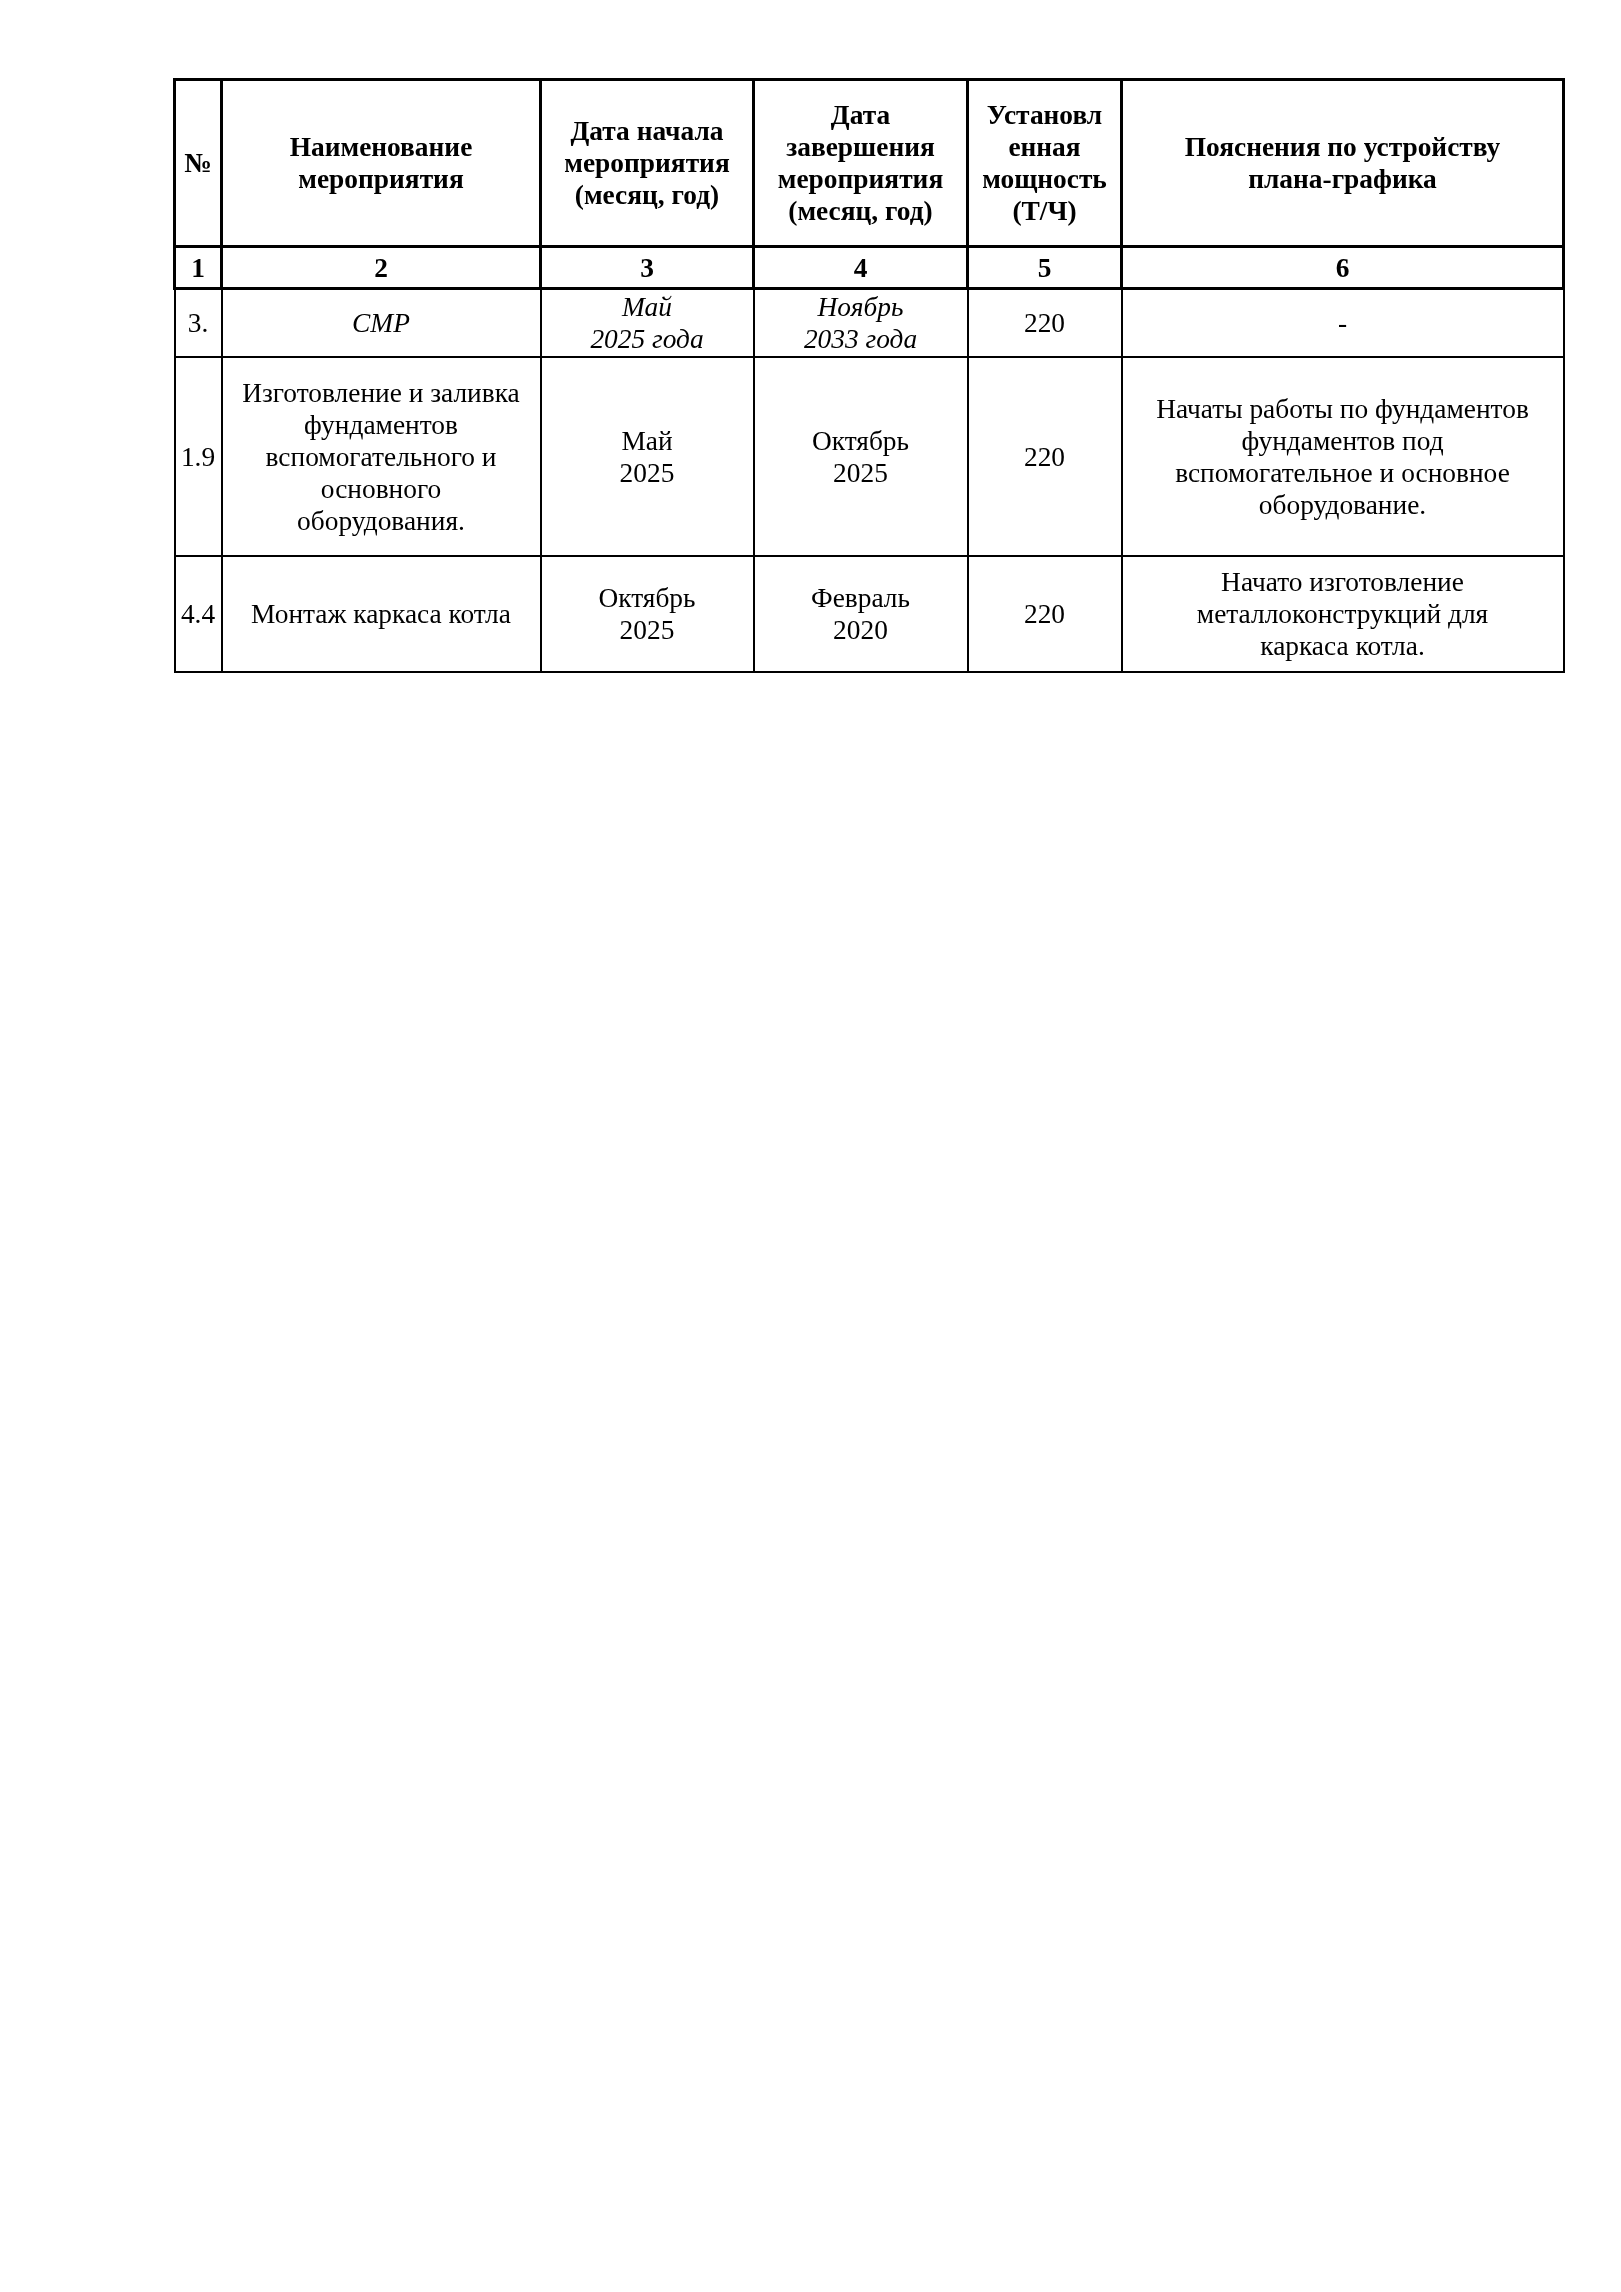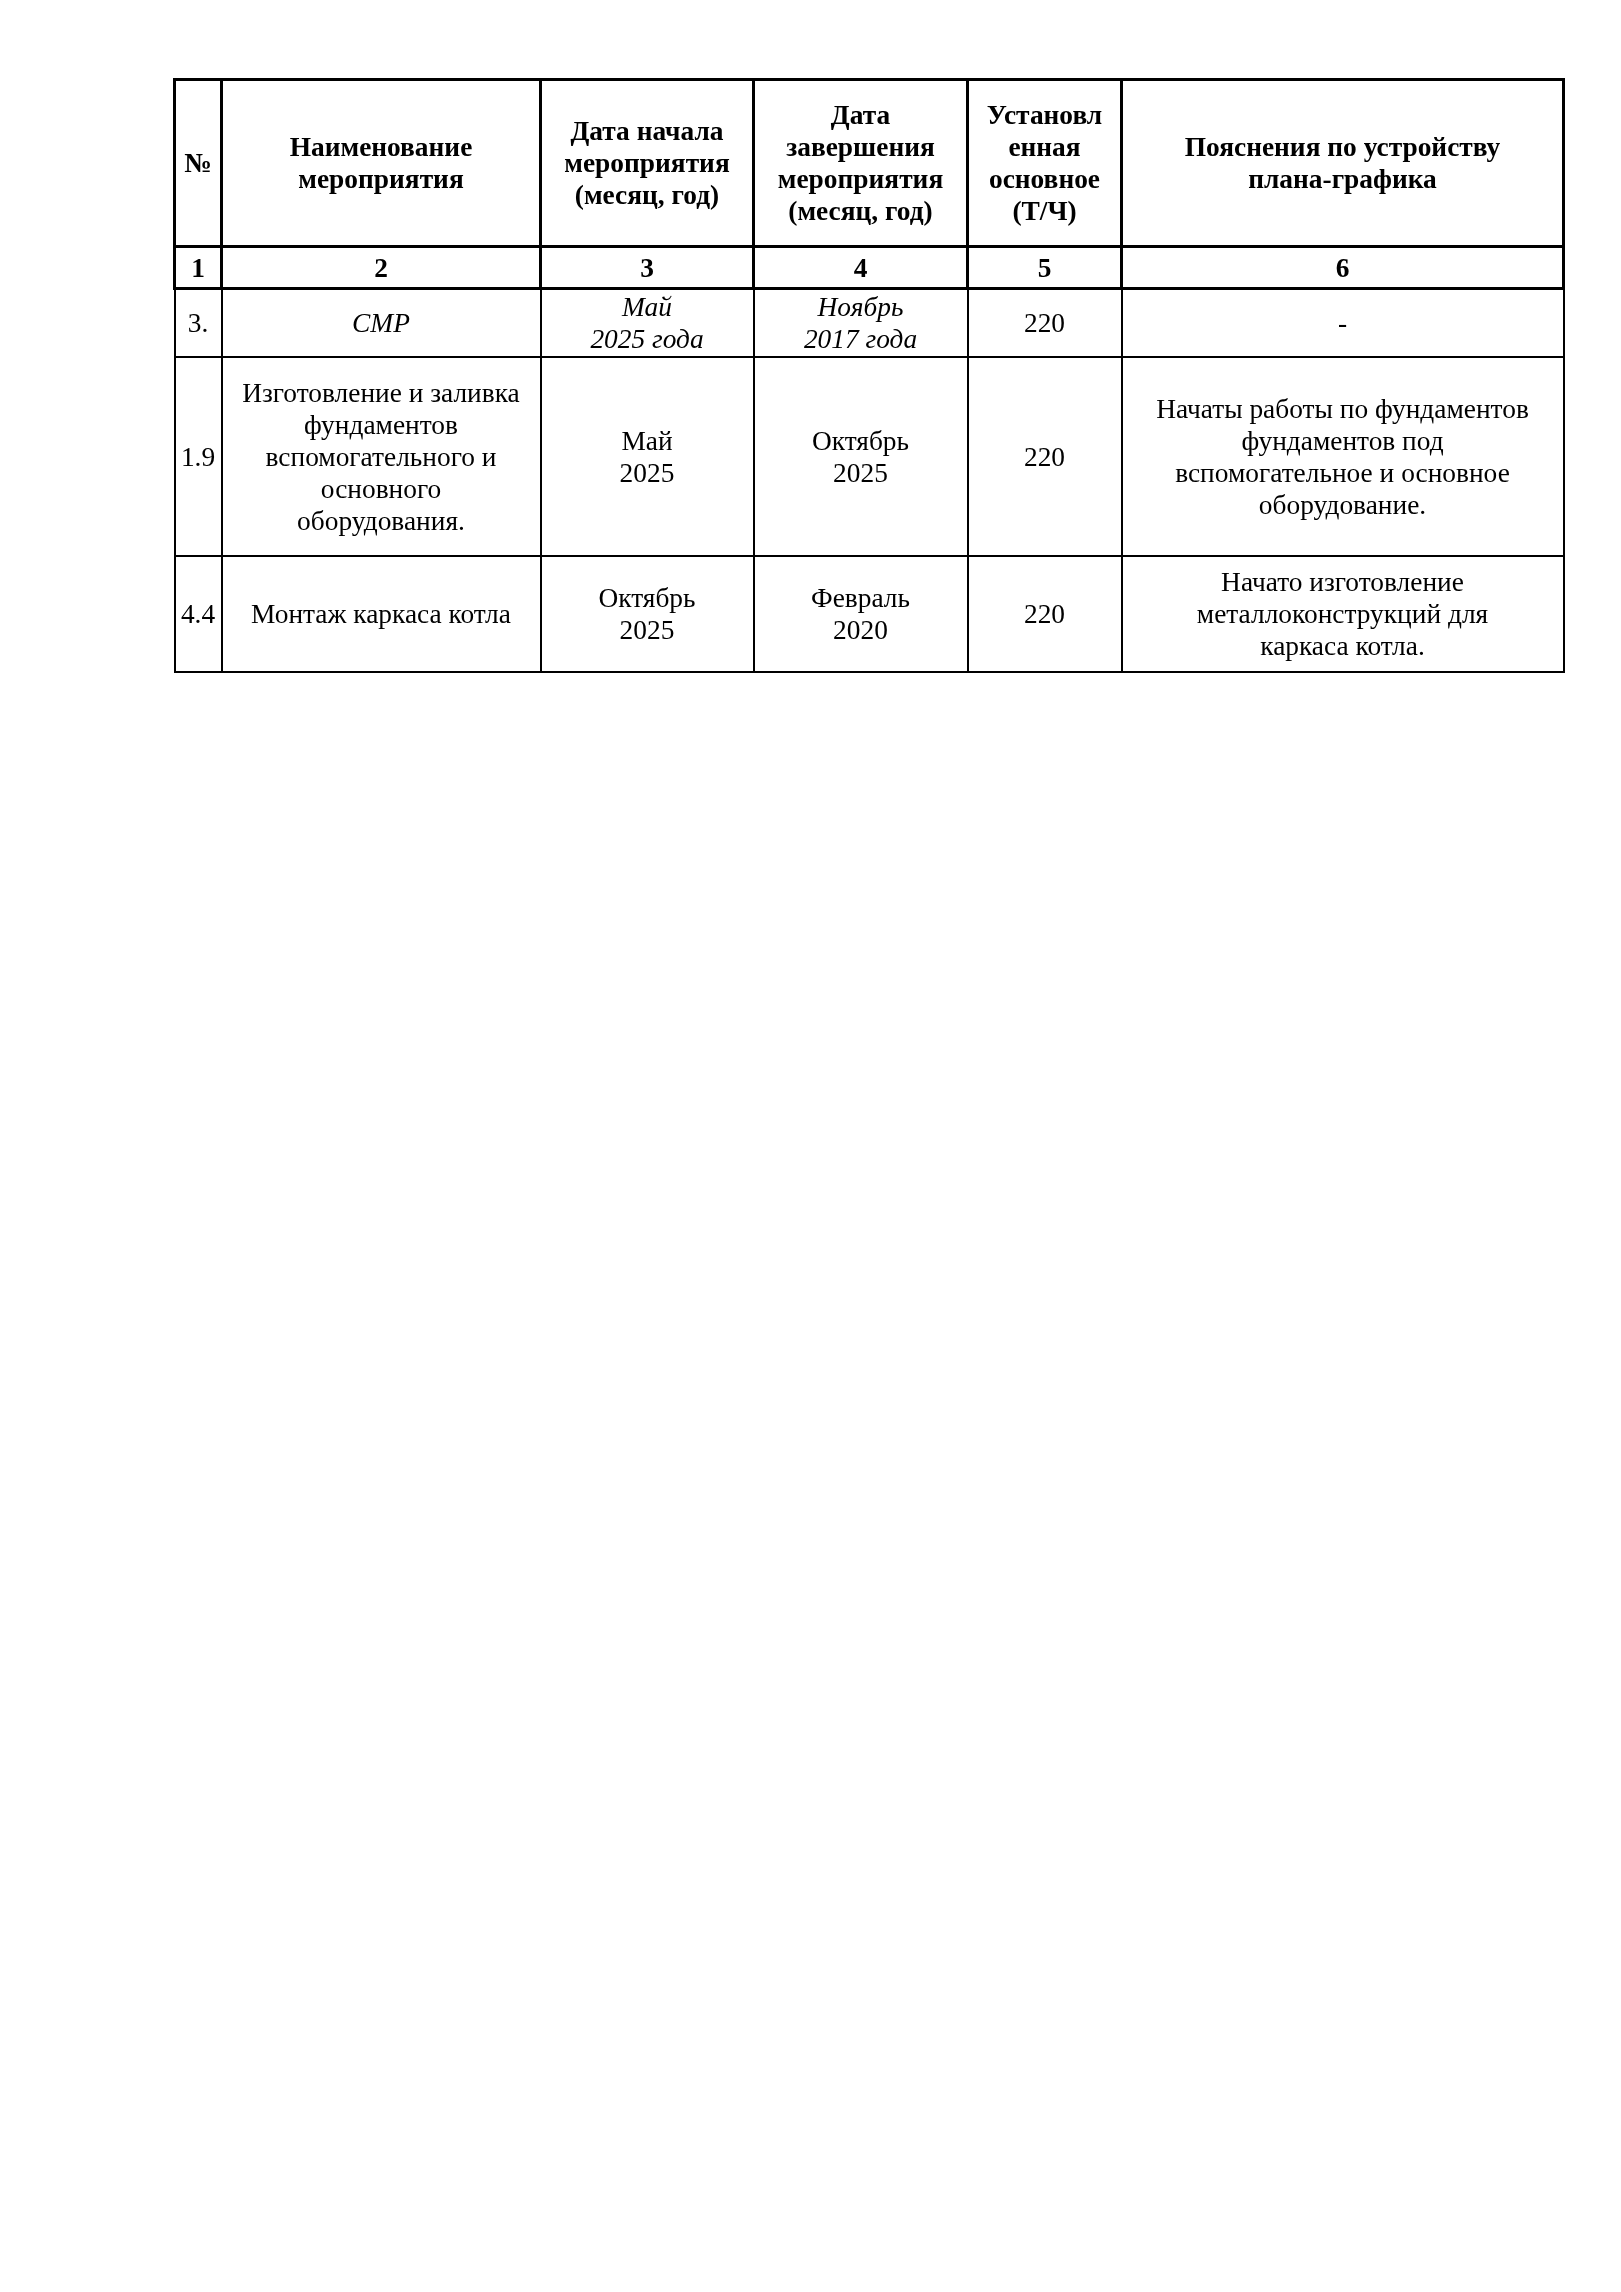--- a/index.html
+++ b/index.html
@@ -74,42 +74,42 @@
 мероприятия</th>
         <th>Дата начала
 мероприятия
 (месяц, год)</th>
         <th>Дата
 завершения
 мероприятия
 (месяц, год)</th>
         <th>Установл
 енная
-основное
+мощность
 (Т/Ч)</th>
         <th>Пояснения по устройству
 плана-графика</th>
       </tr>
       <tr class="num-row">
         <th>1</th>
         <th>2</th>
         <th>3</th>
         <th>4</th>
         <th>5</th>
         <th>6</th>
       </tr>
     </thead>
     <tbody>
       <tr class="row-3">
         <td>3.</td>
         <td class="c-left em">СМР</td>
         <td class="em">Май
 2025 года</td>
         <td class="em">Ноябрь
-2017 года</td>
+2033 года</td>
         <td>220</td>
         <td class="b">-</td>
       </tr>
       <tr class="row-3-1">
         <td>1.9</td>
         <td class="c-left">Изготовление и заливка
 фундаментов
 вспомогательного и
 основного
 оборудования.</td>

